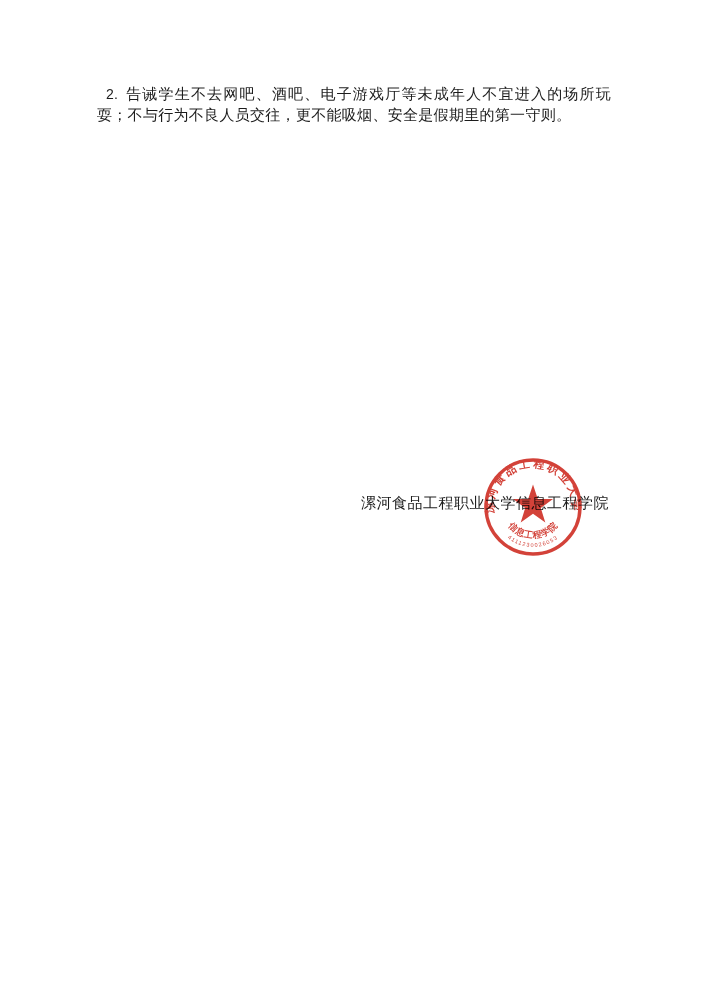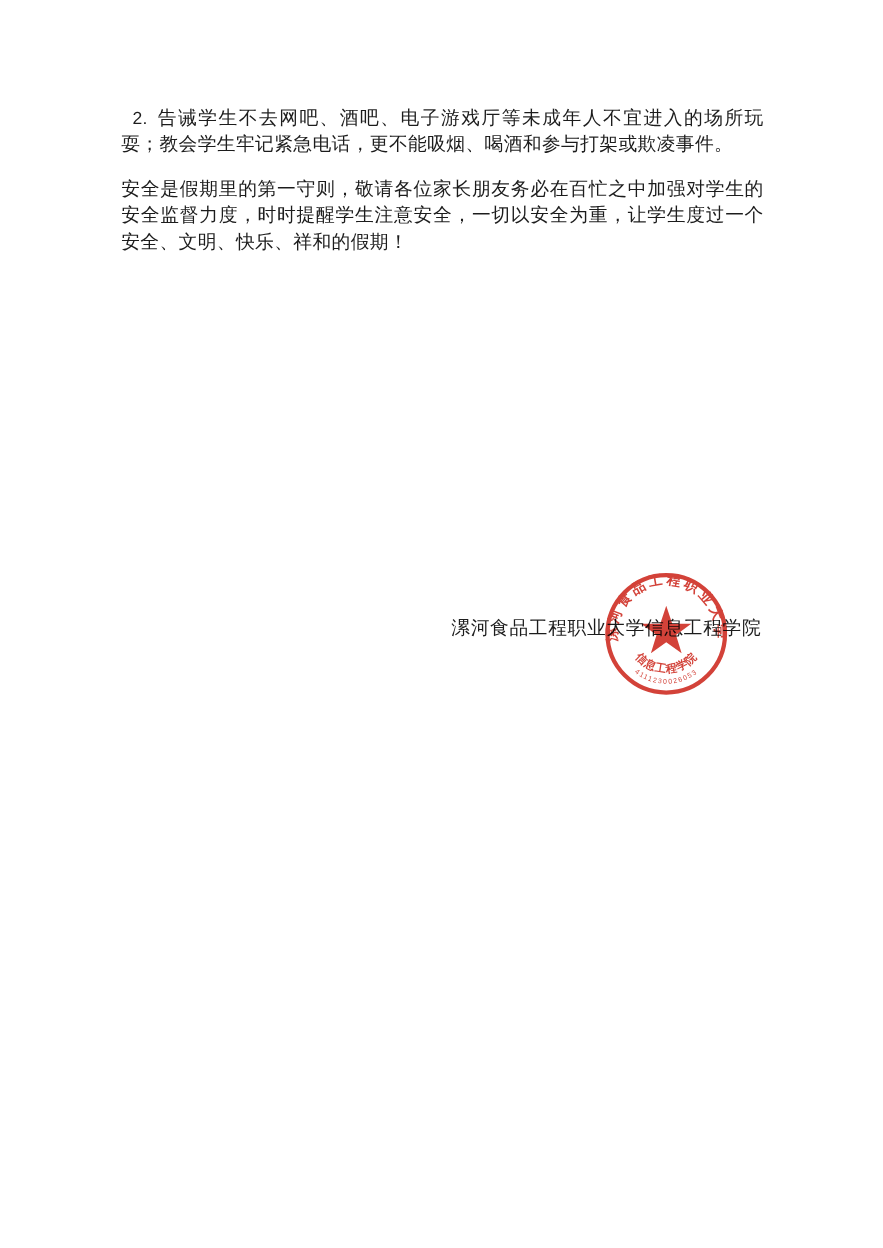--- a/index.html
+++ b/index.html
@@ -75,23 +75,22 @@
     font-size: 5.5px;
     letter-spacing: 1.2px;
     font-family: "Liberation Sans", "DejaVu Sans", sans-serif;
   }
 </style>
 </head>
 <body>
 
 <div class="doc-body">
   <p class="list-item">
-    <span class="list-number">2.</span><span>告诫学生不去网吧、酒吧、电子游戏厅等未成年人不宜进入的场所玩耍；教会学生牢记紧急电话，更不能吸烟、喝酒和参与打架或欺凌事件。</span>
+    <span class="list-number">2.</span><span>告诫学生不去网吧、酒吧、电子游戏厅等未成年人不宜进入的场所玩耍；不与行为不良人员交往，更不能吸烟、安全是假期里的第一守则。</span>
   </p>
-  <p class="closing-paragraph">安全是假期里的第一守则，敬请各位家长朋友务必在百忙之中加强对学生的安全监督力度，时时提醒学生注意安全，一切以安全为重，让学生度过一个安全、文明、快乐、祥和的假期！</p>
 </div>
 
 <div class="signature-block">
   <div>漯河食品工程职业大学信息工程学院</div>
 </div>
 
 <svg class="seal" viewBox="0 0 132 132" xmlns="http://www.w3.org/2000/svg">
   <defs>
     <path id="seal-top-arc" d="M 28.88,79.51 A 39.5,39.5 0 1 1 103.12,79.51" fill="none"></path>
     <path id="seal-bottom-arc" d="M 42.25,85.93 A 31,31 0 0 0 89.75,85.93" fill="none"></path>

